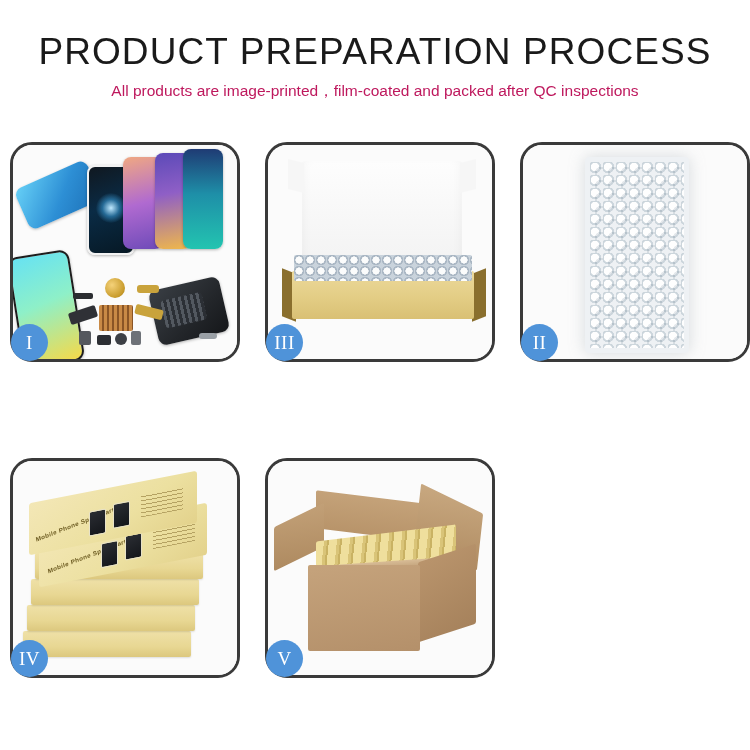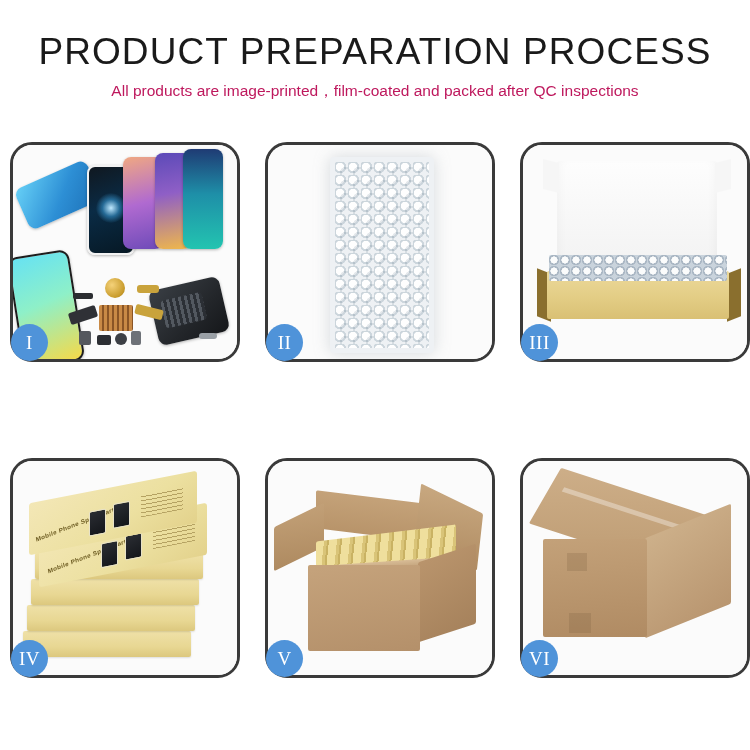--- a/index.html
+++ b/index.html
@@ -361,36 +361,36 @@
         <div class="prt prt-sm4"></div>
         <div class="prt prt-screws"></div>
       </div>
     </div>
     <div class="badge">I</div>
   </div>
 
   <div class="panel">
     <div class="panel-inner">
       <div class="art">
-        <div class="bubble-pouch"></div>
-      </div>
-    </div>
-    <div class="badge">II</div>
-  </div>
-
-  <div class="panel">
-    <div class="panel-inner">
-      <div class="art">
         <div class="bx3-lid"></div>
         <div class="bx3-tray-l"></div>
         <div class="bx3-tray-r"></div>
         <div class="bx3-tray"></div>
       </div>
     </div>
     <div class="badge">III</div>
+  </div>
+
+  <div class="panel">
+    <div class="panel-inner">
+      <div class="art">
+        <div class="bubble-pouch"></div>
+      </div>
+    </div>
+    <div class="badge">II</div>
   </div>
 
   <div class="panel">
     <div class="panel-inner">
       <div class="art">
         <div class="stack">
           <div class="sbox" style="left:2px;  top:150px;"></div>
           <div class="sbox" style="left:6px;  top:124px;"></div>
           <div class="sbox" style="left:10px; top:98px;"></div>
           <div class="sbox" style="left:14px; top:72px;"></div>
@@ -422,27 +422,14 @@
         <div class="c5-flap-left"></div>
         <div class="c5-contents"></div>
         <div class="c5-rim"></div>
         <div class="c5-side"></div>
         <div class="c5-front"></div>
       </div>
     </div>
     <div class="badge">V</div>
   </div>
 
-  <div class="panel">
-    <div class="panel-inner">
-      <div class="art">
-        <div class="c6-top"></div>
-        <div class="c6-top-seam"></div>
-        <div class="c6-right"></div>
-        <div class="c6-front"></div>
-        <div class="c6-tab-top"></div>
-        <div class="c6-tab-bot"></div>
-      </div>
-    </div>
-    <div class="badge">VI</div>
-  </div>
 
 </div>
 
 </body></html>

